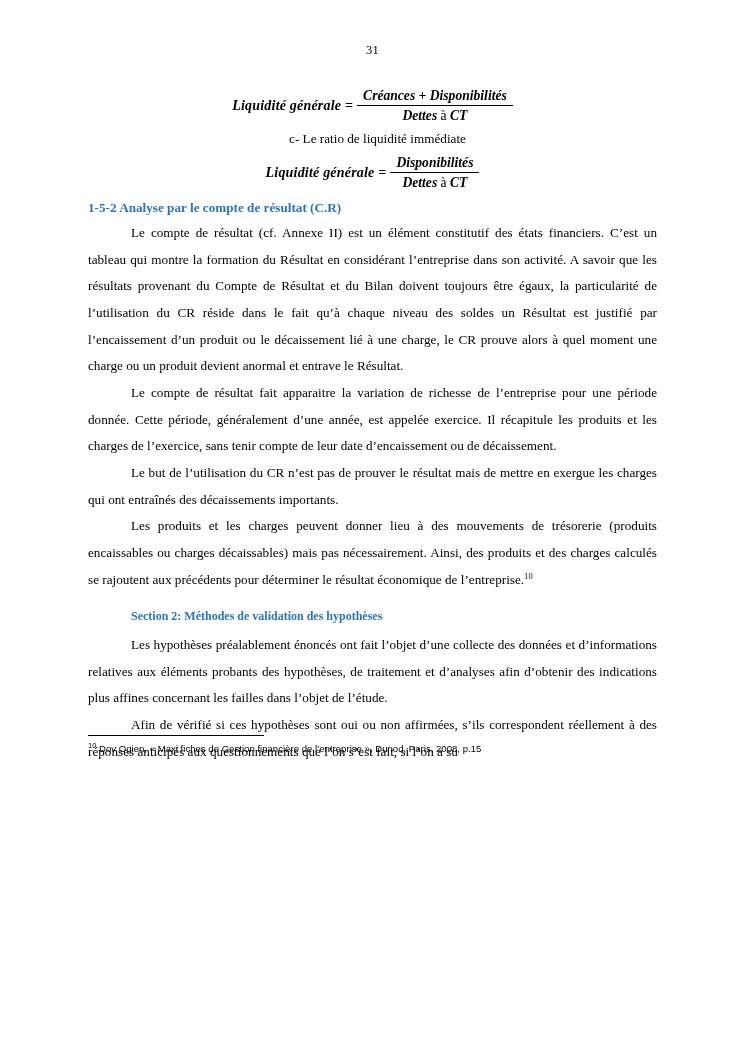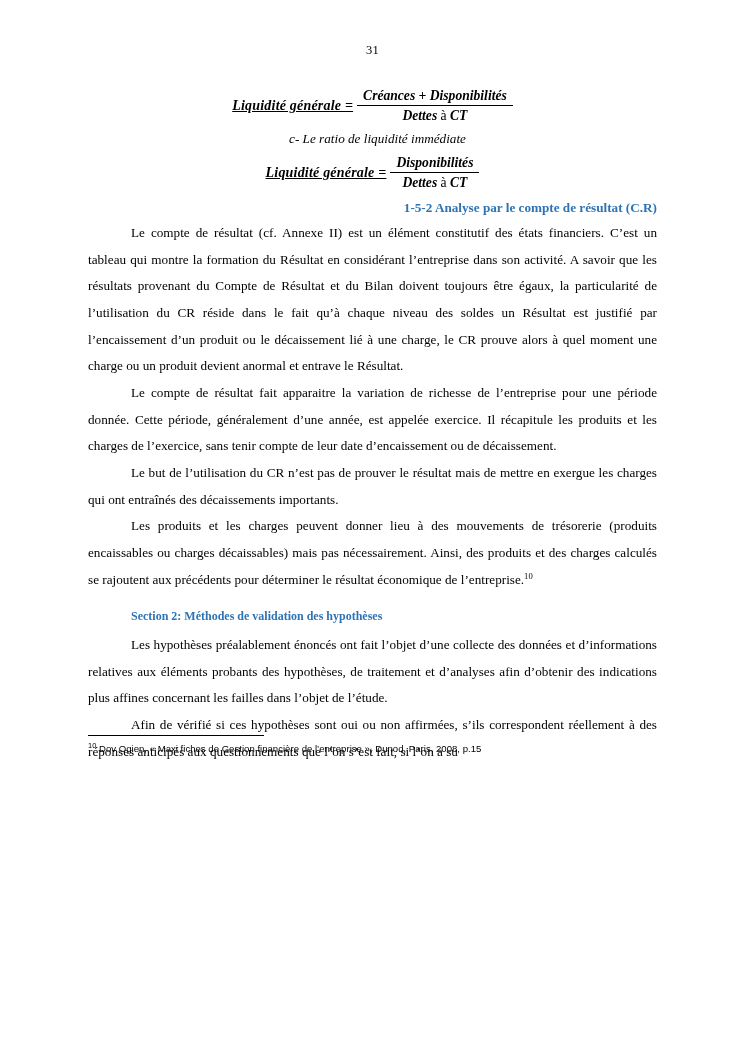--- a/index.html
+++ b/index.html
@@ -47,21 +47,20 @@
   .formula {
     text-align: center;
     margin: 9px 0 4px 0;
     font-size: 14px;
   }
   .formula .lhs {
     font-style: italic;
     font-weight: bold;
     font-family: "Liberation Serif", serif;
     letter-spacing: 0.2px;
-    text-decoration: underline;
   }
   .frac {
     display: inline-block;
     vertical-align: middle;
     text-align: center;
     margin-left: 4px;
     position: relative;
     top: -1px;
   }
   .frac .num {
@@ -80,29 +79,28 @@
     font-style: italic;
     font-size: 13.6px;
     white-space: nowrap;
   }
   .frac .den .nonbold {
     font-weight: normal;
     font-style: normal;
   }
   .subhead-italic {
     text-align: center;
-    font-style: italic;
     font-size: 13.2px;
     margin: 6px 0 4px 0;
     padding-left: 10px;
   }
   .section-blue {
     color: #2E74B5;
     font-weight: bold;
-    text-align: right;
+    text-align: left;
     font-size: 13.2px;
     margin: 8px 0 4px 0;
   }
   .section-heading {
     color: #2E74B5;
     font-weight: bold;
     font-size: 12px;
     text-indent: 43px;
     margin: 12px 0 4px 0;
     line-height: 1.9;

